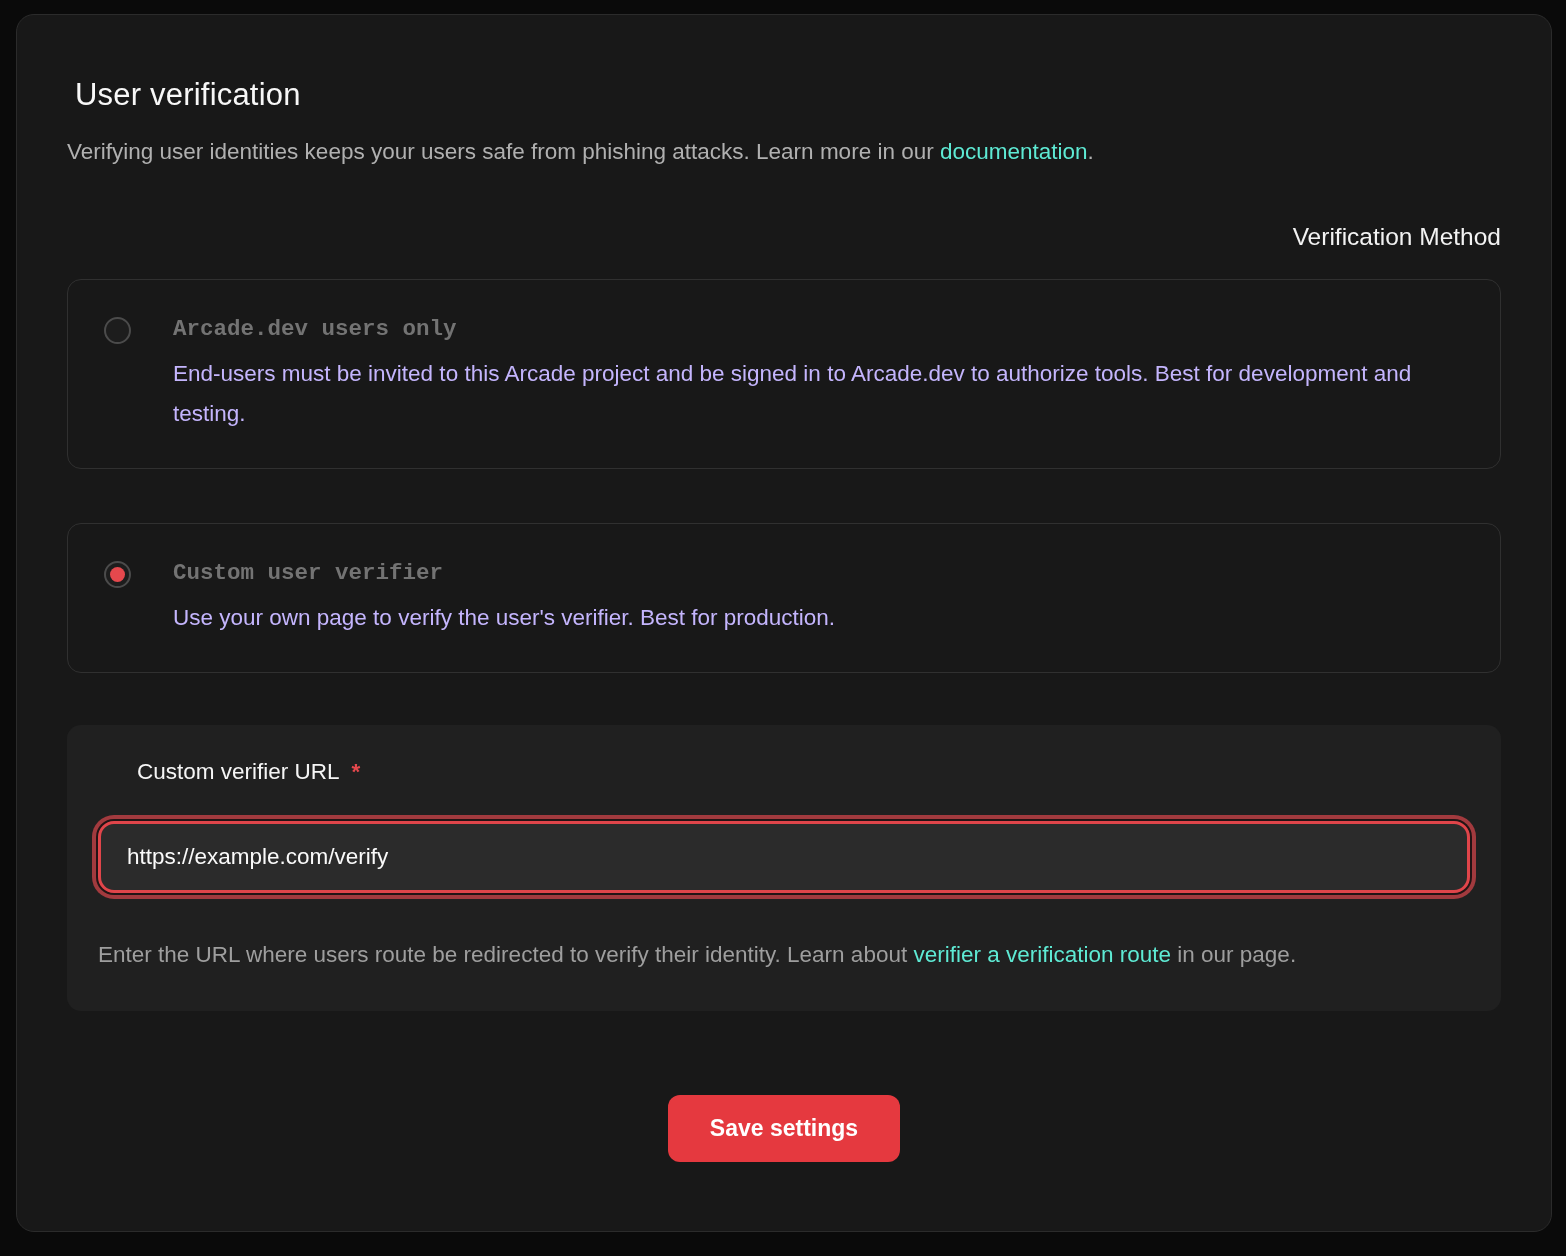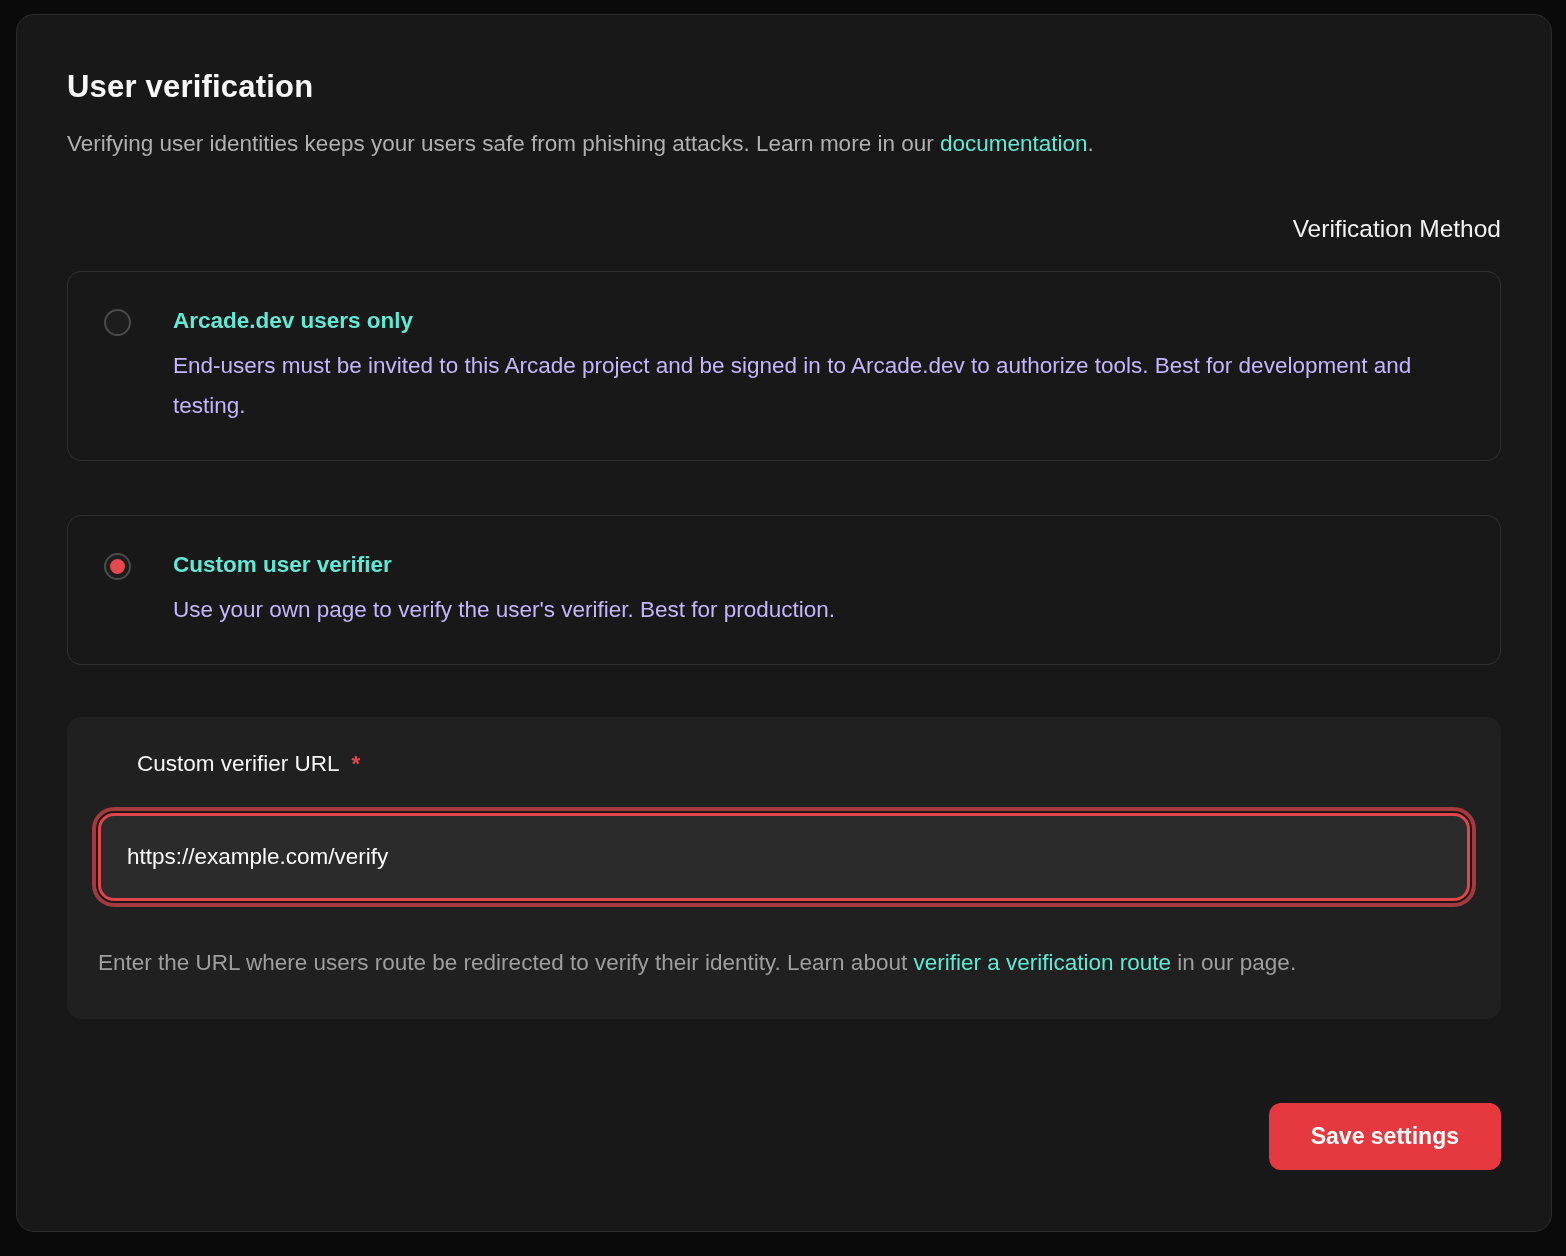--- a/index.html
+++ b/index.html
@@ -17,23 +17,23 @@
     left: 16px;
     top: 14px;
     width: 1536px;
     height: 1218px;
     background: #181818;
     border: 1px solid #2b2b2b;
     border-radius: 18px;
     padding: 54px 50px 0 50px;
   }
   .page-title {
-    margin: 0;
+    margin: 8px;
     font-size: 31px;
-    font-weight: 700;
+    font-weight: 400;
     color: #f7f7f7;
     letter-spacing: 0.2px;
   }
   .page-desc {
     margin: 24px 0 0 0;
     font-size: 22.5px;
     line-height: 30px;
     color: #b0b0b0;
   }
   .red-link {
@@ -74,22 +74,23 @@
   .radio.selected::after {
     content: "";
     position: absolute;
     inset: 4px;
     border-radius: 50%;
     background: #e5484d;
   }
   .option-title {
     font-size: 22.5px;
     font-weight: 600;
-    color: #5eead4;
+    color: #737373;
     line-height: 30px;
+    font-family: Liberation Mono, monospace;
   }
   .option-desc {
     margin-top: 10px;
     font-size: 22.5px;
     line-height: 40px;
     color: #c4b5fd;
   }
   .url-card {
     margin-top: 52px;
     background: #202020;
@@ -104,41 +105,41 @@
   }
   .required-mark {
     color: #e5484d;
     margin-left: 12px;
     font-weight: 600;
   }
   .url-input {
     display: block;
     margin-top: 36px;
     width: 100%;
-    height: 88px;
+    height: 72px;
     background: #2b2b2b;
     border: 3px solid #e0454a;
     border-radius: 16px;
     box-shadow: 0 0 0 2px #231415, 0 0 0 6px #a23a3e;
     color: #fafafa;
     font-size: 22.5px;
     font-family: inherit;
     padding: 0 26px;
     outline: none;
   }
   .helper-text {
     margin: 42px 0 0 0;
     font-size: 22.5px;
     line-height: 40px;
     color: #9e9e9e;
   }
   .actions-row {
     margin-top: 84px;
     display: flex;
-    justify-content: flex-end;
+    justify-content: center;
   }
   .save-btn {
     background: #e5393f;
     color: #ffffff;
     border: none;
     border-radius: 12px;
     height: 67px;
     padding: 0 42px;
     font-size: 23px;
     font-weight: 600;

